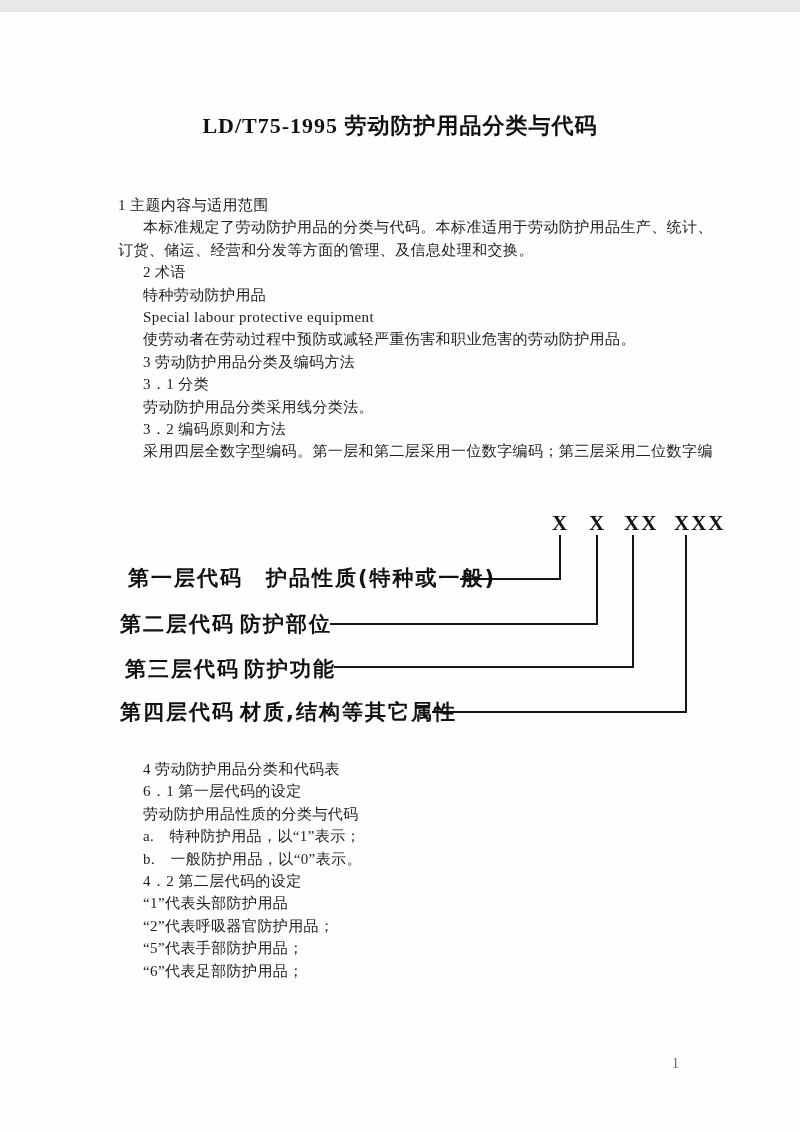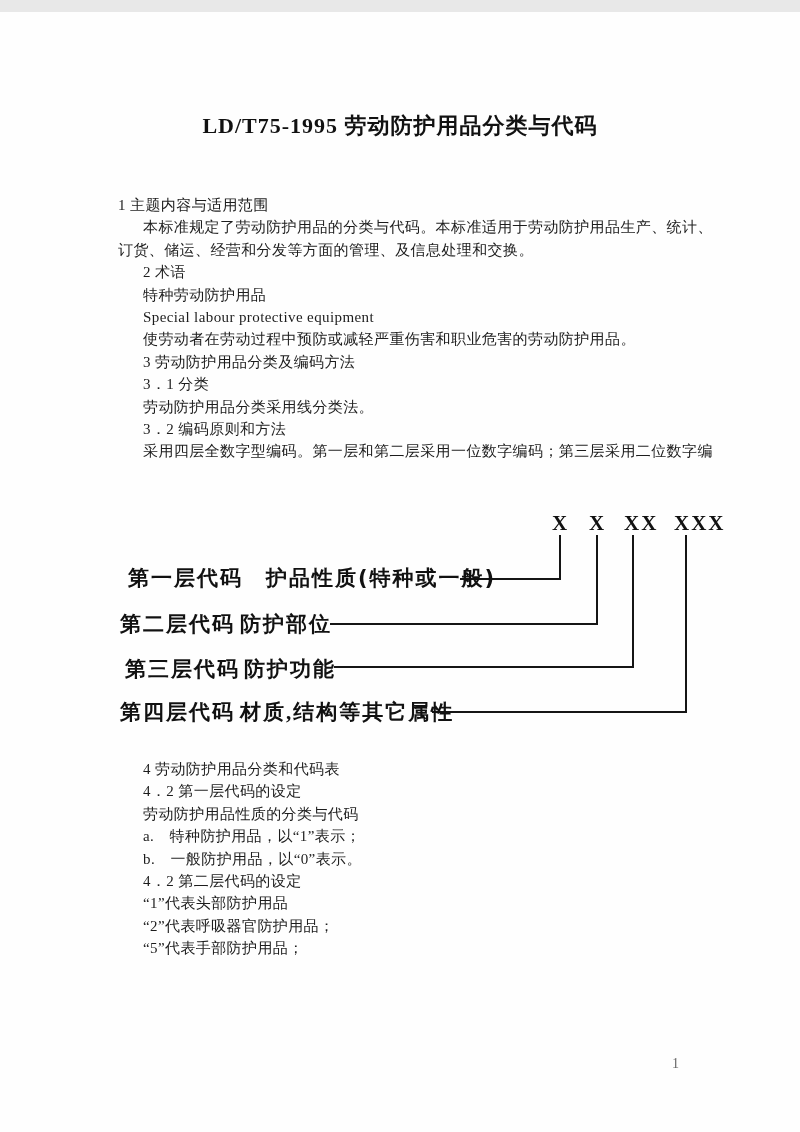--- a/index.html
+++ b/index.html
@@ -63,21 +63,21 @@
   .v2{left:596px;top:523px;height:90px;}
   .v3{left:632px;top:523px;height:133px;}
   .v4{left:685px;top:523px;height:178px;}
   .h1{left:460px;top:566px;width:101px;}
   .h2{left:330px;top:611px;width:268px;}
   .h3{left:334px;top:654px;width:300px;}
   .h4{left:432px;top:699px;width:255px;}
   .r1{top:552px;} .r1l{left:128px;} .r1d{left:266px;}
   .r2{top:598px;} .r2l{left:120px;} .r2d{left:240px;}
   .r3{top:643px;} .r3l{left:125px;} .r3d{left:244px;}
-  .r4{top:686px;} .r4l{left:120px;} .r4d{left:240px;font-family:Liberation Serif, serif;}
+  .r4{top:686px;} .r4l{left:120px;} .r4d{left:240px;}
   .page-number{
     position:absolute;
     left:672px;top:1044px;
     font-size:14px;
     color:#666;
   }
 </style>
 </head>
 <body>
 
@@ -120,25 +120,26 @@
     <span class="dg-label r2 r2l">第二层代码</span>
     <span class="dg-label r2 r2d">防护部位</span>
     <span class="dg-label r3 r3l">第三层代码</span>
     <span class="dg-label r3 r3d">防护功能</span>
     <span class="dg-label r4 r4l">第四层代码</span>
     <span class="dg-label r4 r4d">材质,结构等其它属性</span>
   </div>
 
   <div class="text-block block-2">
     <div class="tline ind">4 劳动防护用品分类和代码表</div>
-    <div class="tline ind">4．2 第一层代码的设定</div>
+    <div class="tline ind">6．1 第一层代码的设定</div>
     <div class="tline ind">劳动防护用品性质的分类与代码</div>
     <div class="tline ind">a.　特种防护用品，以“1”表示；</div>
     <div class="tline ind">b.　一般防护用品，以“0”表示。</div>
     <div class="tline ind">4．2 第二层代码的设定</div>
     <div class="tline ind">“1”代表头部防护用品</div>
     <div class="tline ind">“2”代表呼吸器官防护用品；</div>
     <div class="tline ind">“5”代表手部防护用品；</div>
+    <div class="tline ind">“6”代表足部防护用品；</div>
   </div>
 
   <div class="page-number">1</div>
 
 </div>
 
 </body></html>

